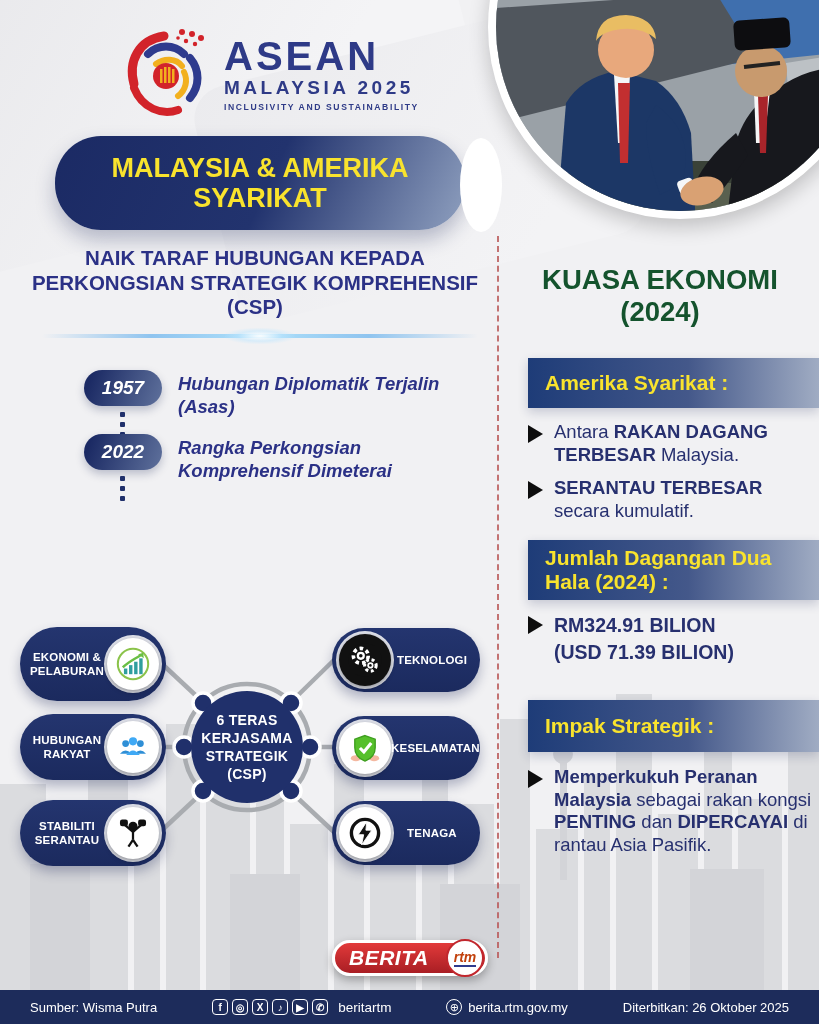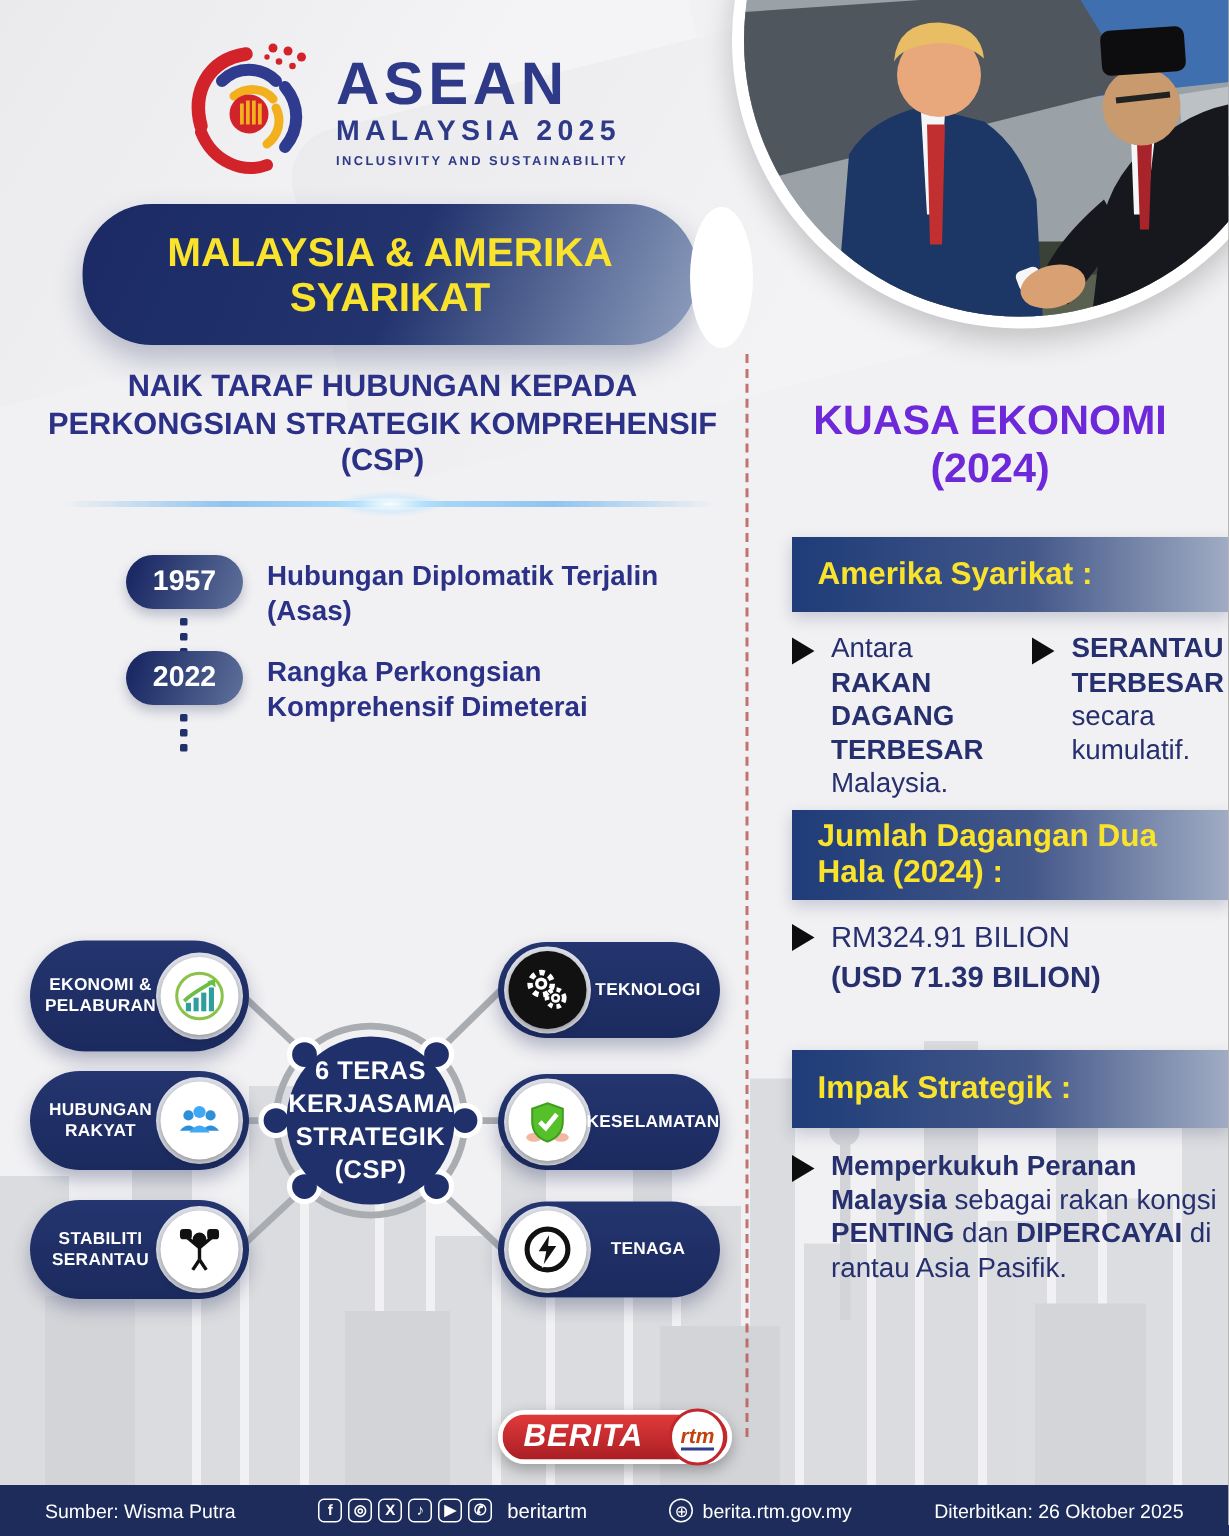--- a/index.html
+++ b/index.html
@@ -30,60 +30,60 @@
     color:#f9e32d; font-size:27px; font-weight:800; line-height:1.12; padding:0 28px; }
   .subtitle { position:absolute; left:28px; top:246px; width:454px; text-align:center;
     color:#2b3186; font-size:20.5px; font-weight:800; line-height:1.2; }
   .glow-divider { position:absolute; left:42px; top:334px; width:436px; height:4px;
     background:linear-gradient(90deg,rgba(120,180,240,0) 0%,#8fc4ef 25%,#aee0fa 50%,#8fc4ef 75%,rgba(120,180,240,0) 100%);
     border-radius:2px; }
   .glow-divider::after { content:""; position:absolute; left:50%; top:50%;
     width:70px; height:16px; transform:translate(-50%,-50%);
     background:radial-gradient(ellipse, rgba(255,255,255,.95) 0%, rgba(190,230,255,.5) 45%, rgba(190,230,255,0) 75%); }
   
-  .tl-row { position:absolute; left:84px; display:flex; align-items:flex-start; }
+  .tl-row { position:absolute; left:84px; display:flex; align-items:flex-start;font-style:italic; }
   .tl-year { width:78px; height:36px; flex:0 0 78px; border-radius:18px;
     background:linear-gradient(110deg,#1b2a64 10%,#5f719c 100%);
     color:#fff; font-size:19px; font-weight:700; display:flex; align-items:center; justify-content:center;
     box-shadow:0 4px 8px rgba(25,35,85,.25); }
   .tl-text { margin-left:16px; margin-top:2px; width:300px; color:#2b3186;
     font-size:18.5px; font-weight:700; line-height:1.26; }
   .tl-dots { position:absolute; left:120px; width:5px; display:flex; flex-direction:column; gap:5px; }
   .tl-dots i { width:5px; height:5px; background:#20306b; border-radius:1px; }
   
   .connectors { position:absolute; left:0; top:618px; }
   .hub-circle { position:absolute; left:191px; top:691px; width:112px; height:112px;
     border-radius:50%; background:#20306b; color:#fff; display:flex; align-items:center;
-    justify-content:center; text-align:center; font-size:17px; font-weight:800;
+    justify-content:center; text-align:center; font-size:14px; font-weight:800;
     line-height:1.3; padding:0 10px; letter-spacing:.3px; }
   .hex-pill { position:absolute; background:linear-gradient(180deg,#24356f,#1b2a5e);
     border-radius:37px; display:flex; align-items:center;
     box-shadow:0 6px 12px rgba(25,35,85,.3); padding:0 7px; }
   .hex-label { flex:1; color:#fff; text-align:center; font-size:11.5px; font-weight:800;
     line-height:1.25; letter-spacing:.2px; }
   .icon-circle { flex:0 0 52px; width:52px; height:52px; border-radius:50%;
     display:flex; align-items:center; justify-content:center;
     box-shadow:0 2px 5px rgba(0,0,0,.35), 0 0 0 3px rgba(255,255,255,.85); }
   .ic-white { background:#fff; } .ic-black { background:#111; }
   
   .photo-accent { position:absolute; left:460px; top:138px; width:42px; height:94px;
     background:#fff; border-radius:50%; }
   .photo-circle { position:absolute; left:488px; top:-165px; width:384px; height:384px;
     border-radius:50%; border:8px solid #fff; overflow:hidden; background:#9aa1a7;
     box-shadow:0 8px 20px rgba(0,0,0,.2); }
   .col-divider { position:absolute; left:497px; top:236px; height:722px;
     border-left:2.5px dashed #bb5c5c; opacity:.85; }
   .kuasa-title { position:absolute; left:515px; top:264px; width:290px; text-align:center;
-    color:#6d28d9; font-size:27.5px; font-weight:800; line-height:1.18; }
+    color:#14532d; font-size:27.5px; font-weight:800; line-height:1.18; }
   .sec-bar { position:absolute; left:528px; width:291px;
     background:linear-gradient(90deg,#1e3c78 0%,#44588a 55%,#a0acc3 100%);
     color:#f9e32d; font-size:21px; font-weight:800; line-height:1.15;
     display:flex; flex-direction:column; justify-content:center; padding-left:17px;
     box-shadow:0 4px 10px rgba(25,35,85,.2); }
-  .bullets { position:absolute; left:528px; width:292px; display:flex; flex-direction:row; gap:11px; }
+  .bullets { position:absolute; left:528px; width:292px; display:flex; flex-direction:column; gap:11px; }
   .bullet { display:flex; gap:11px; color:#27306f; font-size:18.5px; font-weight:500; line-height:1.22; }
   .arrow-glyph { flex:0 0 14px; margin-top:4px; width:0; height:0;
     border-left:15px solid #0d0d0d; border-top:9px solid transparent; border-bottom:9px solid transparent; }
   
   .berita-logo { position:absolute; left:332px; top:940px; width:156px; height:36px;
     border-radius:24px; background:linear-gradient(180deg,#e23a3a,#a91e24);
     border:3px solid #fff; box-shadow:0 4px 10px rgba(0,0,0,.3);
     display:flex; align-items:center; padding-left:14px; }
   .berita-word { color:#fff; font-size:21px; font-weight:800; font-style:italic; letter-spacing:.5px; }
   .rtm-circle { margin-left:auto; margin-right:1px; width:38px; height:38px; border-radius:50%;
@@ -350,21 +350,21 @@
     <div class="bullet">
       <span class="arrow-glyph"></span>
       <span><span style="font-weight: 800;">SERANTAU TERBESAR</span><span style="font-weight: 500;"> secara kumulatif.</span></span>
     </div>
   </div>
 
   <div class="sec-bar" style="top:540px; height:60px;">Jumlah Dagangan Dua Hala (2024) :</div>
   <div class="bullets" style="top:612px;">
     <div class="bullet" style="font-size:19.5px; line-height:1.4;">
       <span class="arrow-glyph"></span>
-      <span><span style="font-weight: 400; text-align: center;">RM324.91 BILION</span><br><span style="font-weight: 800;">(USD 71.39 BILION)</span></span>
+      <span><span style="font-weight: 700; text-align: center;">RM324.91 BILION</span><br><span style="font-weight: 800;">(USD 71.39 BILION)</span></span>
     </div>
   </div>
 
   <div class="sec-bar" style="top:700px; height:52px;">Impak Strategik :</div>
   <div class="bullets" style="top:766px; width:288px;">
     <div class="bullet">
       <span class="arrow-glyph"></span>
       <span><span style="font-weight: 800;">Memperkukuh Peranan Malaysia</span><span style="font-weight: 500;"> sebagai rakan kongsi </span><span style="font-weight: 800;">PENTING</span><span style="font-weight: 500;"> dan </span><span style="font-weight: 800;">DIPERCAYAI</span><span style="font-weight: 500;"> di rantau Asia Pasifik.</span></span>
     </div>
   </div>

